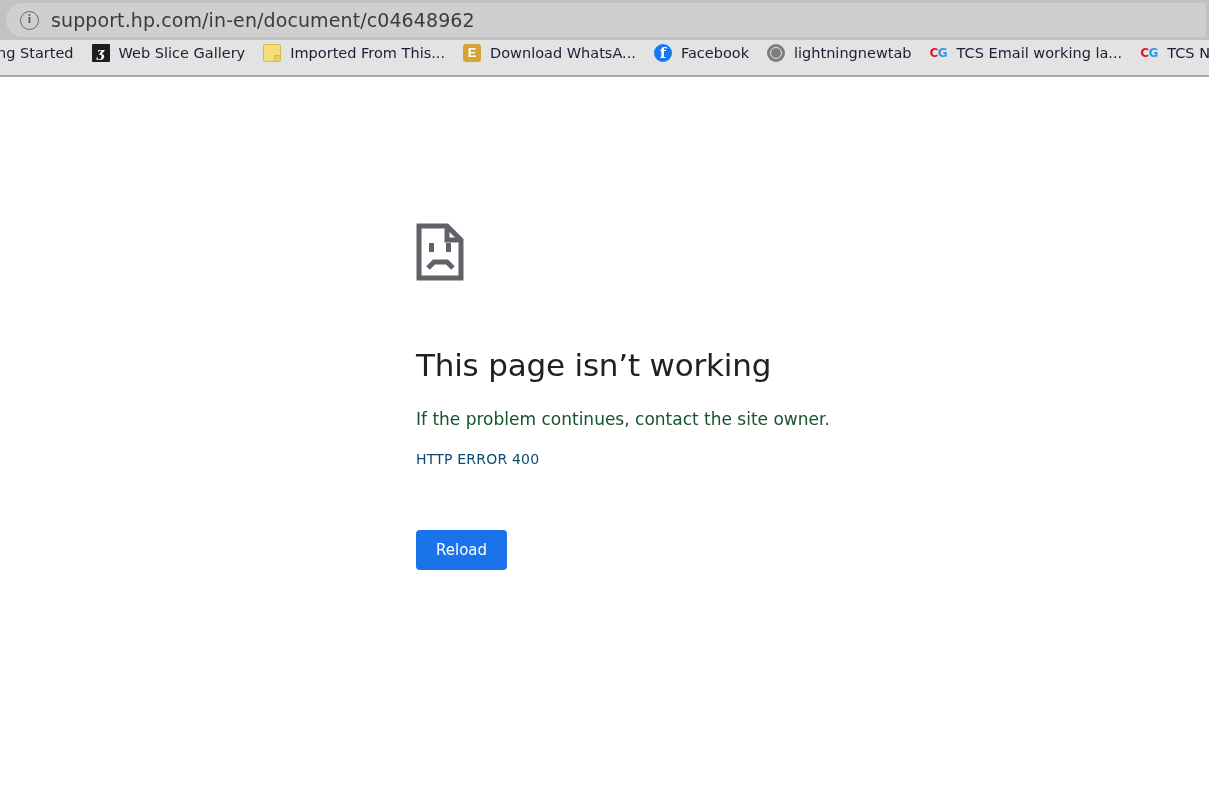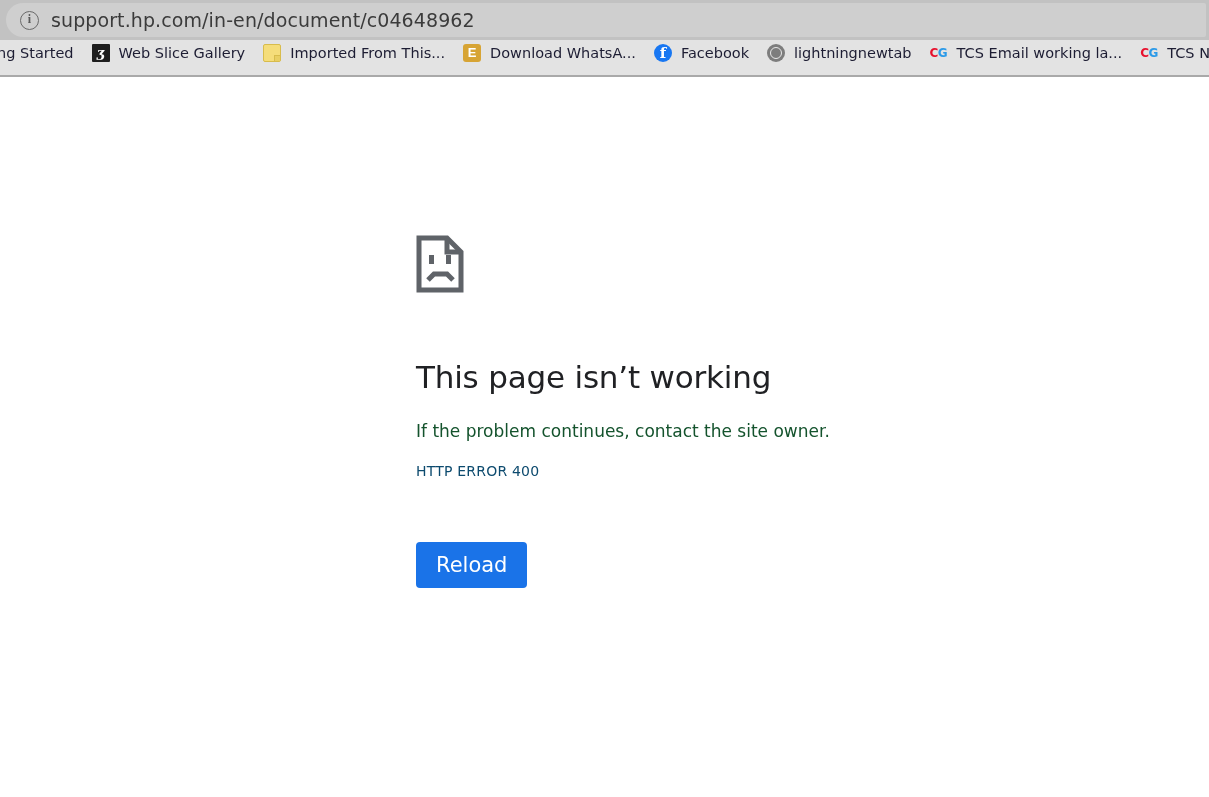--- a/index.html
+++ b/index.html
@@ -177,21 +177,21 @@
 
   
   .page-body {
     background: #ffffff;
     height: 717px;
     position: relative;
   }
   .error-wrap {
     position: absolute;
     left: 416px;
-    top: 158px;
+    top: 146px;
     width: 600px;
   }
   .sad-doc-icon {
     width: 48px;
     height: 58px;
     margin-bottom: 62px;
   }
   .error-title {
     font-size: 31px;
     font-weight: normal;
@@ -213,21 +213,21 @@
     letter-spacing: 0.2px;
     font-family: "DejaVu Sans", sans-serif;
   }
   .reload-button {
     margin-top: 63px;
     display: inline-block;
     background: #1a73e8;
     color: #ffffff;
     border: none;
     border-radius: 4px;
-    font-size: 21px;
+    font-size: 15px;
     padding: 11px 20px;
     cursor: pointer;
     font-family: "DejaVu Sans", sans-serif;
   }
 </style>
 </head>
 <body>
 
 <div class="browser-chrome">
 

